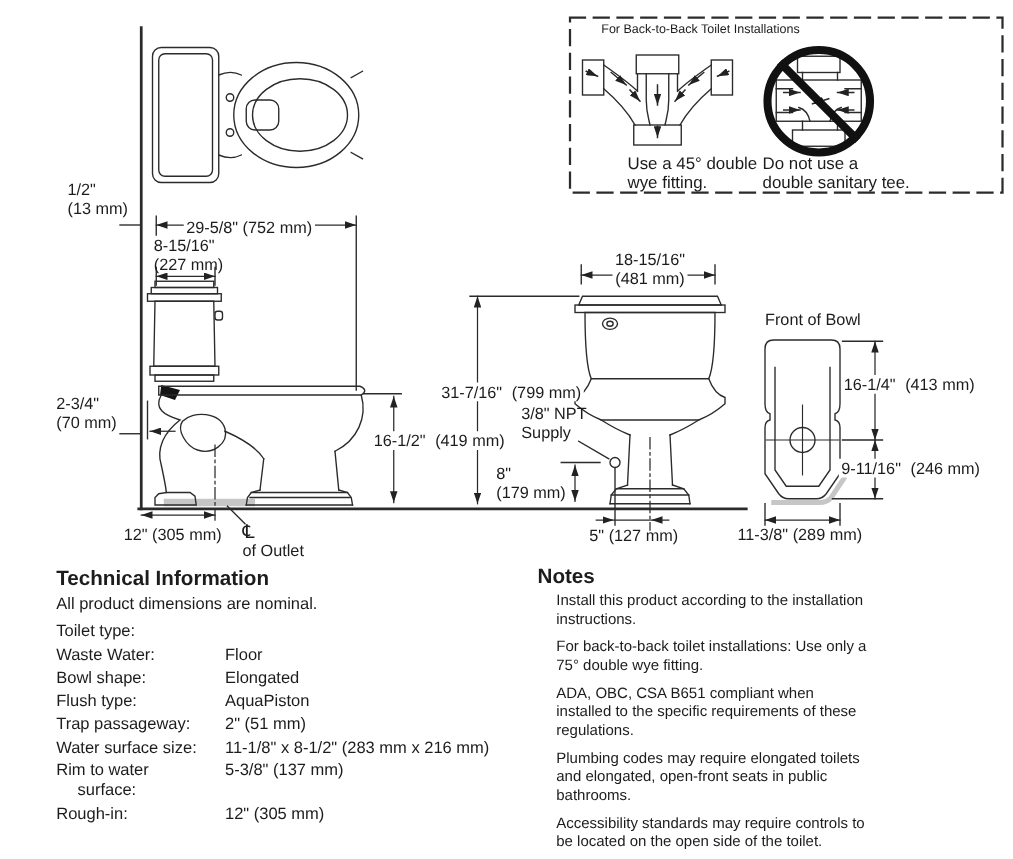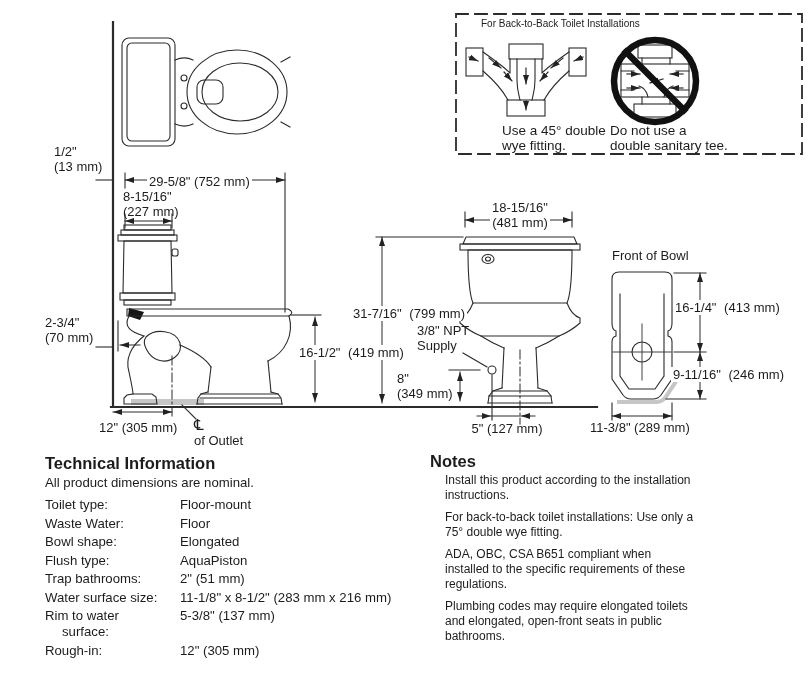--- a/index.html
+++ b/index.html
@@ -230,21 +230,21 @@
   <span class="bgw">(799 mm)</span>
 </div>
 
 <div class="lbl" style="left:417px;top:323px;">
   <span>3/8" NPT</span>
   <span>Supply</span>
 </div>
 
 <div class="lbl" style="left:397px;top:371px;">
   <span>8"</span>
-  <span>(349 mm)</span>
+  <span>(179 mm)</span>
 </div>
 
 <div class="lbl ctr" style="left:463px;top:421px;width:88px;">
   <span>5" (127 mm)</span>
 </div>
 
 <div class="lbl" style="left:612px;top:248px;text-align:center;">
   <span>Front of Bowl</span>
 </div>
 
@@ -267,36 +267,35 @@
 wye fitting.</div>
 <div class="b2b-cap" style="left:610px;top:123px;">Do not use a
 double sanitary tee.</div>
 
 <div class="section" style="left:45px;top:455px;width:378px;">
   <div class="sec-title">Technical Information</div>
   <div class="sec-sub">All product dimensions are nominal.</div>
 
   <div class="trow">
     <div class="tlab">Toilet type:</div>
-    <div class="tval">Floor-mount</div>
   </div>
   <div class="trow">
     <div class="tlab">Waste Water:</div>
     <div class="tval">Floor</div>
   </div>
   <div class="trow">
     <div class="tlab">Bowl shape:</div>
     <div class="tval">Elongated</div>
   </div>
   <div class="trow">
     <div class="tlab">Flush type:</div>
     <div class="tval">AquaPiston</div>
   </div>
   <div class="trow">
-    <div class="tlab">Trap bathrooms:</div>
+    <div class="tlab">Trap passageway:</div>
     <div class="tval">2" (51 mm)</div>
   </div>
   <div class="trow">
     <div class="tlab">Water surface size:</div>
     <div class="tval">11-1/8" x 8-1/2" (283 mm x 216 mm)</div>
   </div>
   <div class="trow">
     <div class="tlab">Rim to water surface:</div>
     <div class="tval">5-3/8" (137 mm)</div>
   </div>
@@ -311,13 +310,15 @@
   <p class="note-p">Install this product according to the installation
 instructions.</p>
   <p class="note-p">For back-to-back toilet installations: Use only a
 75° double wye fitting.</p>
   <p class="note-p">ADA, OBC, CSA B651 compliant when
 installed to the specific requirements of these
 regulations.</p>
   <p class="note-p">Plumbing codes may require elongated toilets
 and elongated, open-front seats in public
 bathrooms.</p>
+  <p class="note-p">Accessibility standards may require controls to
+be located on the open side of the toilet.</p>
 </div>
 
 </body></html>

